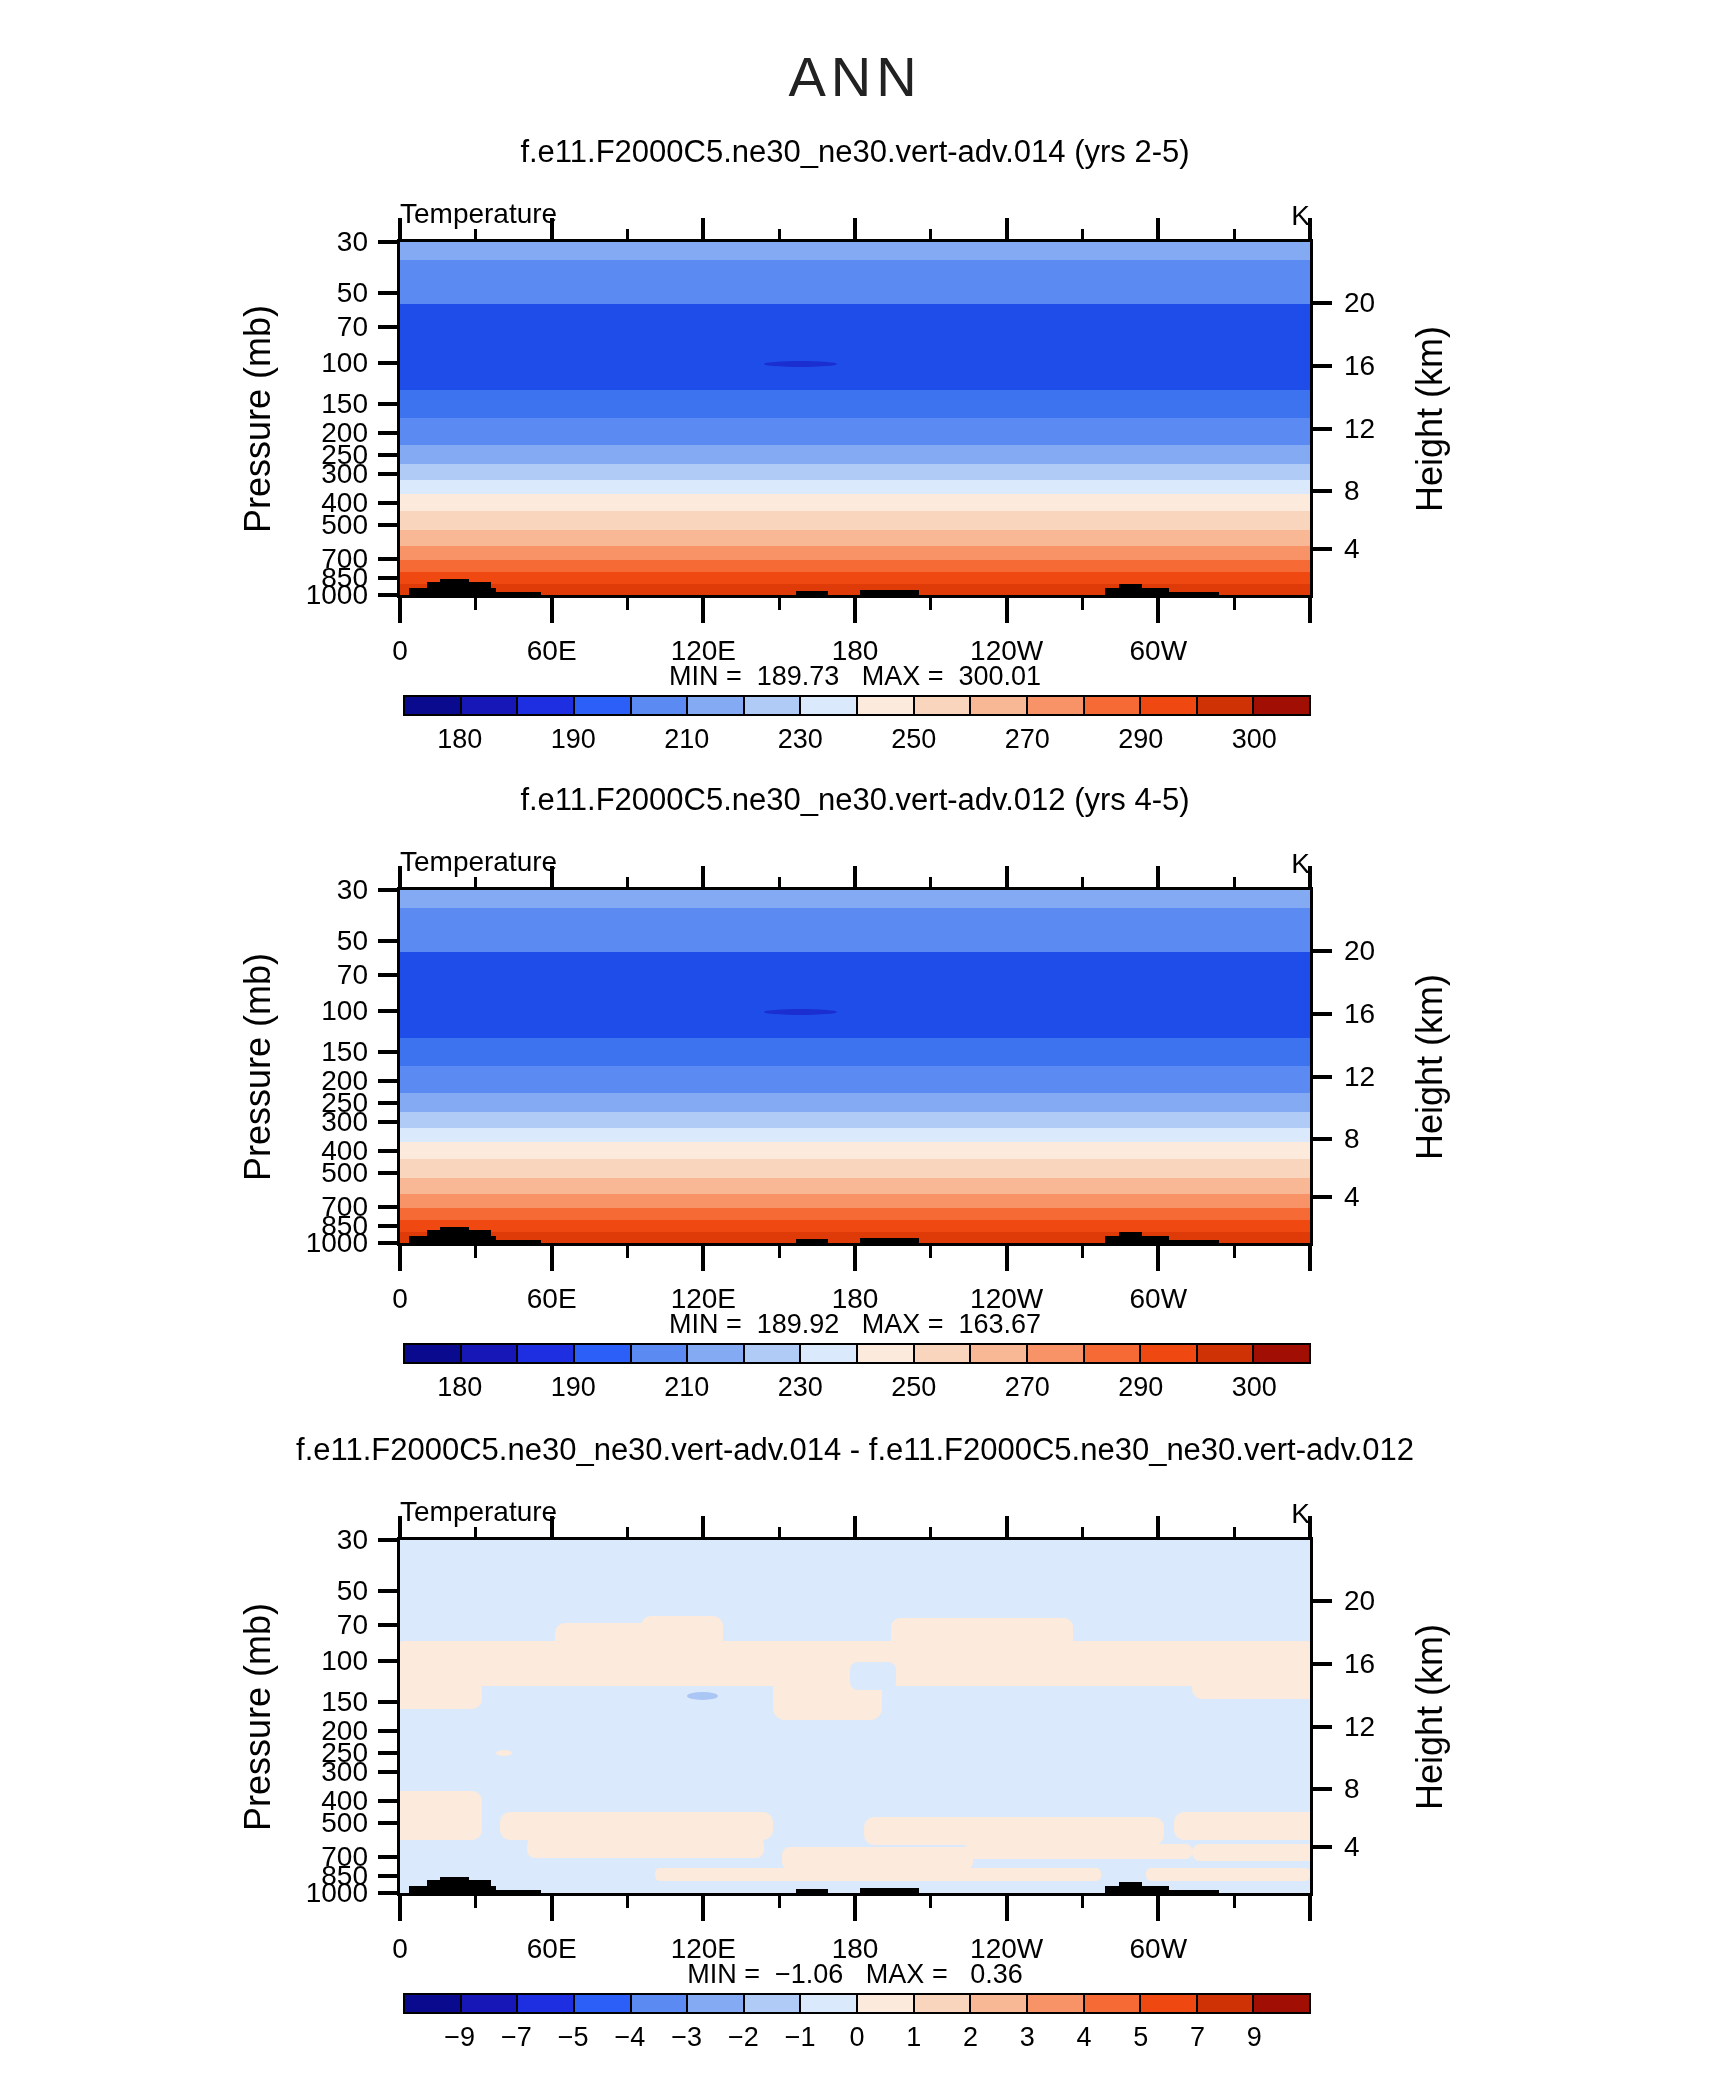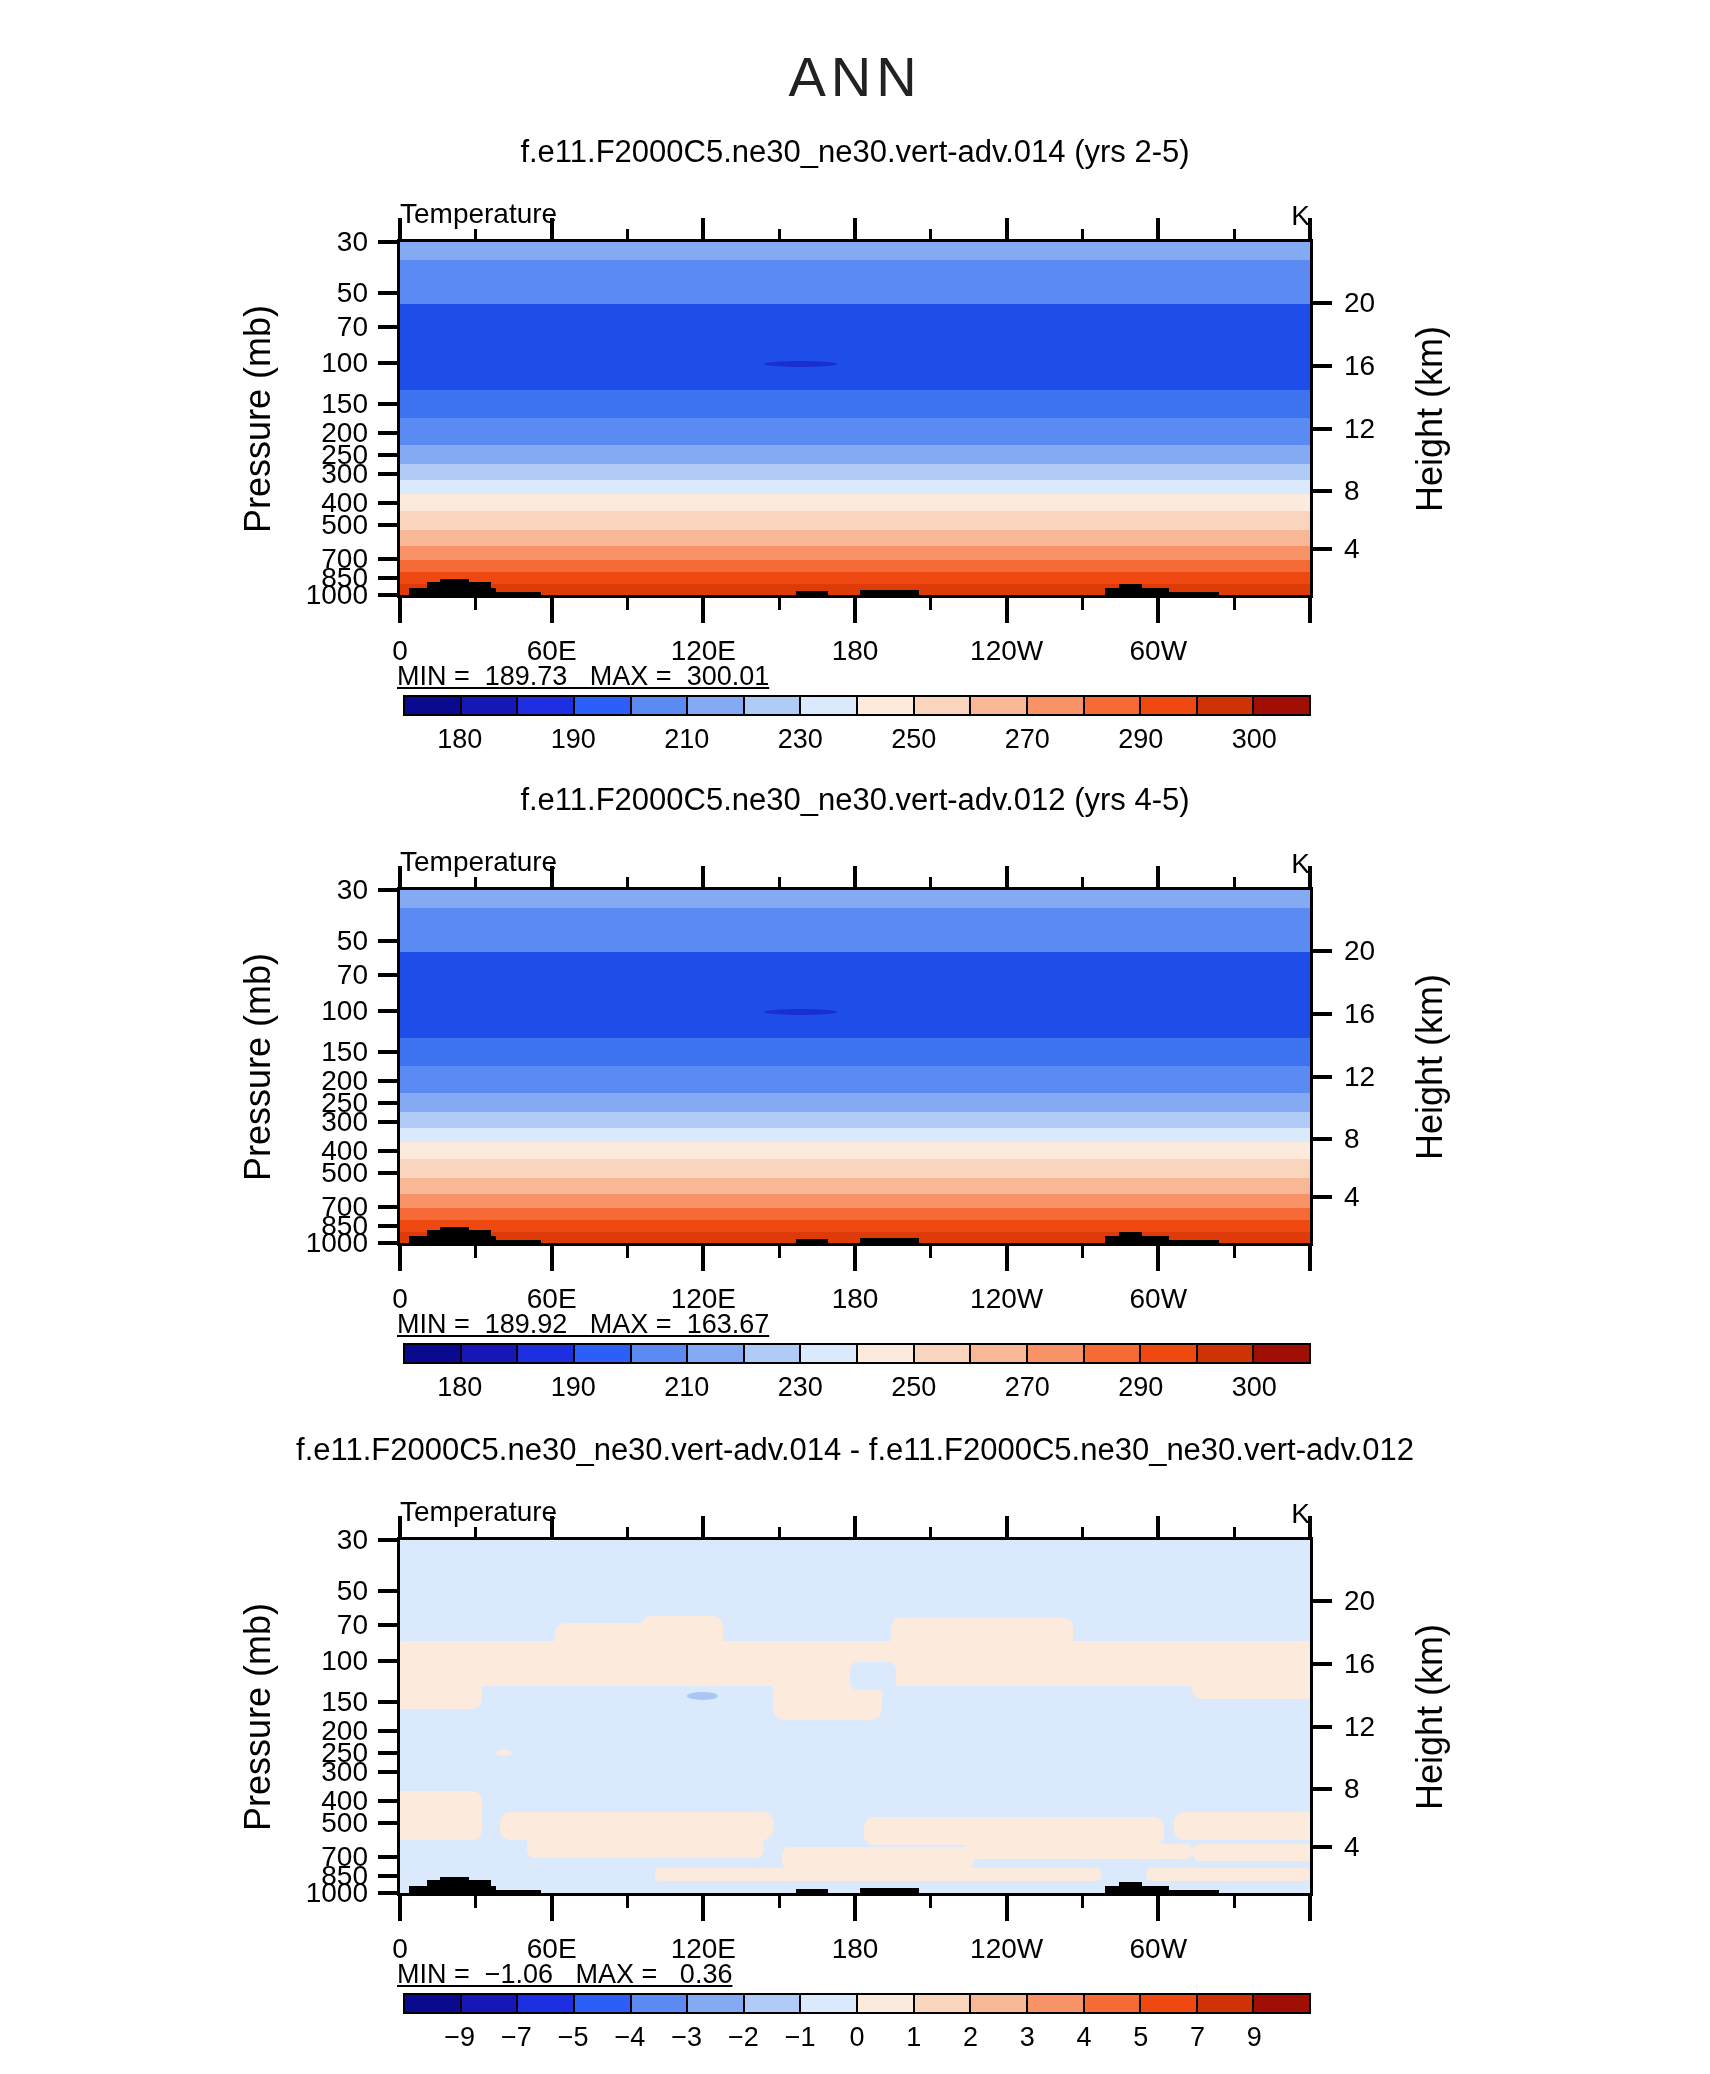--- a/index.html
+++ b/index.html
@@ -10,21 +10,21 @@
   .panel-title{position:absolute;left:0;width:1710px;text-align:center;font-size:31px;font-weight:500;}
   .field-label{position:absolute;font-size:28px;}
   .units-label{position:absolute;font-size:28px;text-align:right;}
   .plot-frame{position:absolute;border:3px solid #000;overflow:hidden;background:#fff;}
   .bands{position:absolute;left:0;top:0;right:0;bottom:0;}
   .blob{position:absolute;}
   .terrain{position:absolute;background:#000;bottom:0;}
   .tick{position:absolute;background:#000;}
   .tick-label{position:absolute;font-size:28px;line-height:30px;}
   .x-label{position:absolute;font-size:28px;text-align:center;width:140px;}
-  .minmax{position:absolute;font-size:27px;white-space:pre;text-decoration:underline;}
+  .minmax{position:absolute;font-size:27px;text-align:center;white-space:pre;}
   .axis-title{position:absolute;width:420px;height:42px;text-align:center;font-size:36px;
               transform:rotate(-90deg);}
   .colorbar{position:absolute;border:2px solid #000;display:flex;}
   .cb-cell{flex:1 1 0;border-right:2px solid #000;}
   .cb-cell:last-child{border-right:none;}
   .cb-label{position:absolute;width:100px;text-align:center;font-size:27px;}
 </style>
 </head>
 <body>
 

